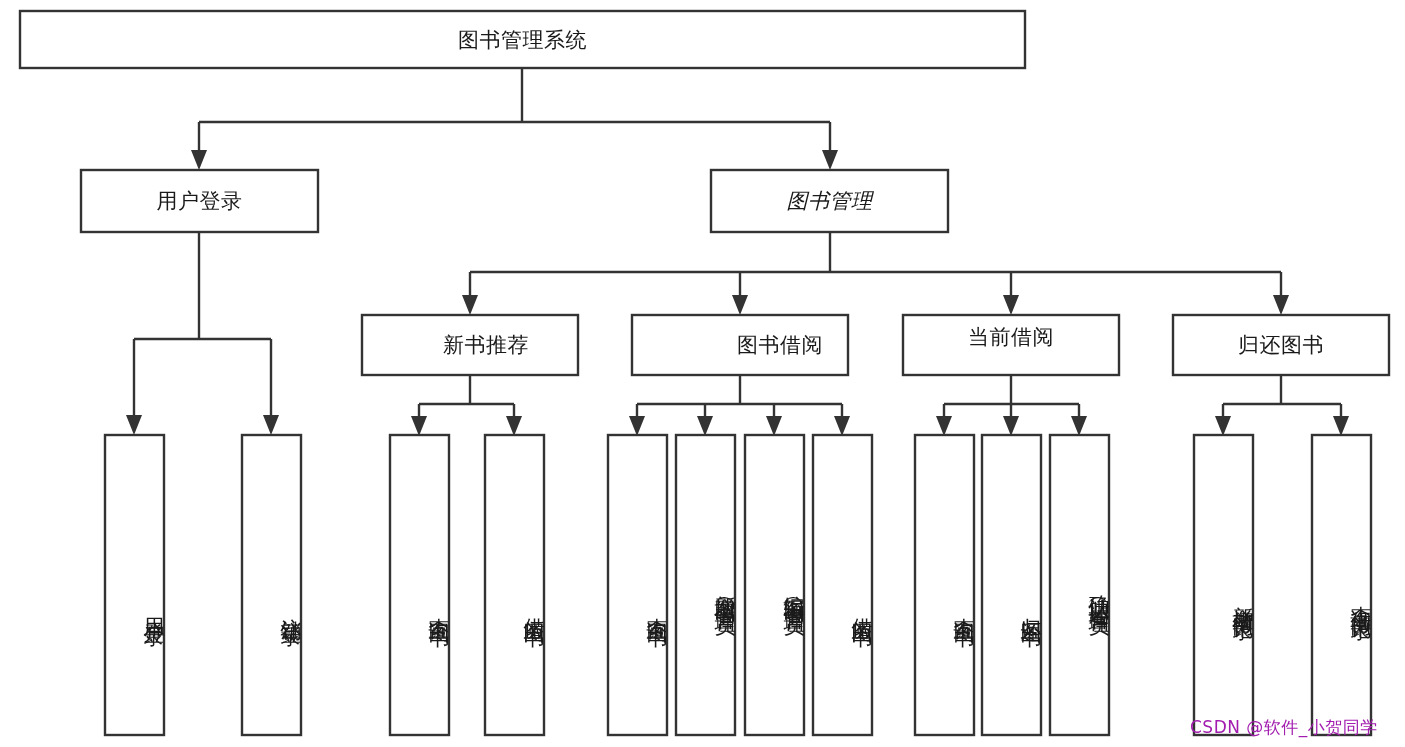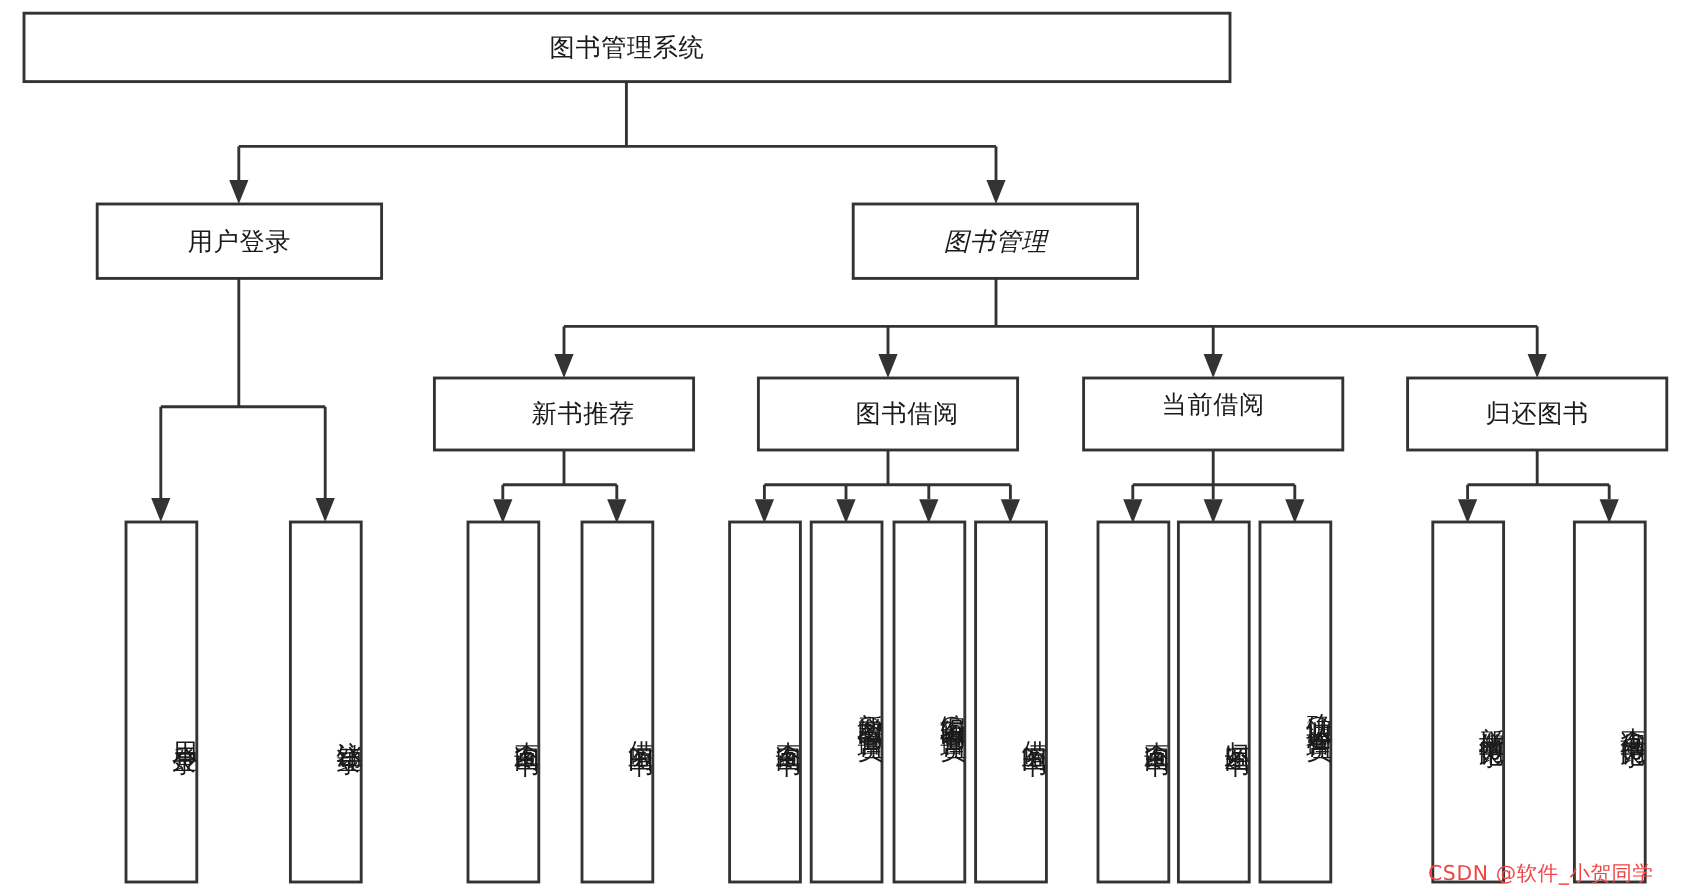--- a/index.html
+++ b/index.html
@@ -63,21 +63,21 @@
     writing-mode: vertical-rl;
     text-orientation: upright;
     letter-spacing: 3px;
     line-height: 1;
     padding-top: 6px;
     box-sizing: border-box;
     pointer-events: none;
   }
   .watermark {
     position: absolute;
-    color: #ef4444;
+    color: #a21caf;
     font-size: 17px;
     white-space: nowrap;
     letter-spacing: 0.5px;
     text-align: center;
   }
 </style>
 </head>
 <body>
 
 <div id="diagram-root">
@@ -193,21 +193,21 @@
     <rect class="node-box" x="1194" y="435" width="59" height="300"></rect>
     <rect class="node-box" x="1312" y="435" width="59" height="300"></rect>
   </svg>
 
   <div class="node-label-h" style="left:20px;top:11px;width:1005px;height:57px;">图书管理系统</div>
 
   <div class="node-label-h" style="left:81px;top:170px;width:237px;height:62px;">用户登录</div>
   <div class="node-label-h" style="left:711px;top:170px;width:237px;height:62px;font-style:italic;">图书管理</div>
 
   <div class="node-label-h" style="left:362px;top:315px;width:216px;height:60px;margin-left:16px;">新书推荐</div>
-  <div class="node-label-h" style="left:632px;top:315px;width:248px;height:60px;text-align:right;">图书借阅</div>
+  <div class="node-label-h" style="left:656px;top:315px;width:248px;height:60px;text-align:right;">图书借阅</div>
   <div class="node-label-h" style="left:903px;top:315px;width:216px;height:44px;">当前借阅</div>
   <div class="node-label-h" style="left:1173px;top:315px;width:216px;height:60px;">归还图书</div>
 
   <div class="node-label-v" style="left:105px;top:473px;width:59px;height:262px;">用户登录</div>
   <div class="node-label-v" style="left:242px;top:473px;width:59px;height:262px;">注销登录</div>
 
   <div class="node-label-v" style="left:390px;top:473px;width:59px;height:262px;">查询图书</div>
   <div class="node-label-v" style="left:485px;top:473px;width:59px;height:262px;">借阅图书</div>
 
   <div class="node-label-v" style="left:608px;top:473px;width:59px;height:262px;">查询图书</div>

